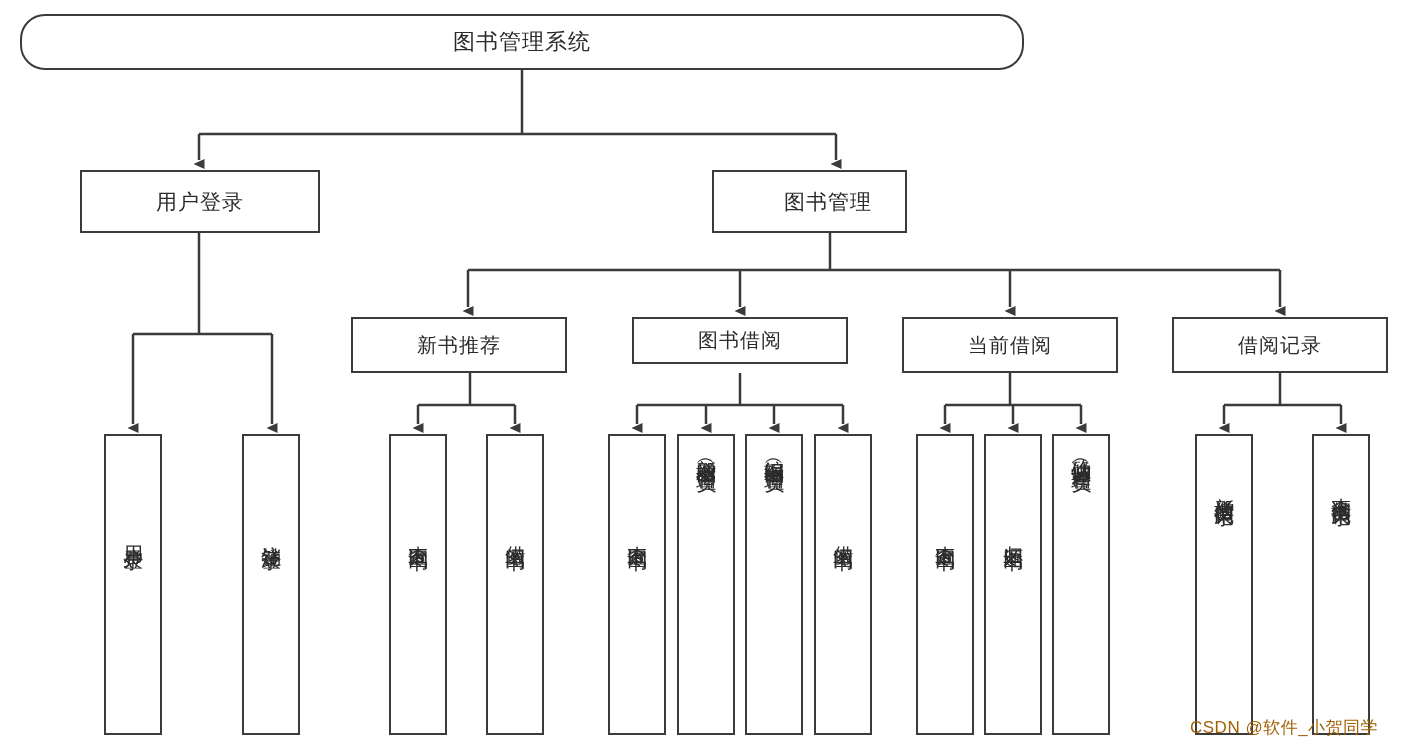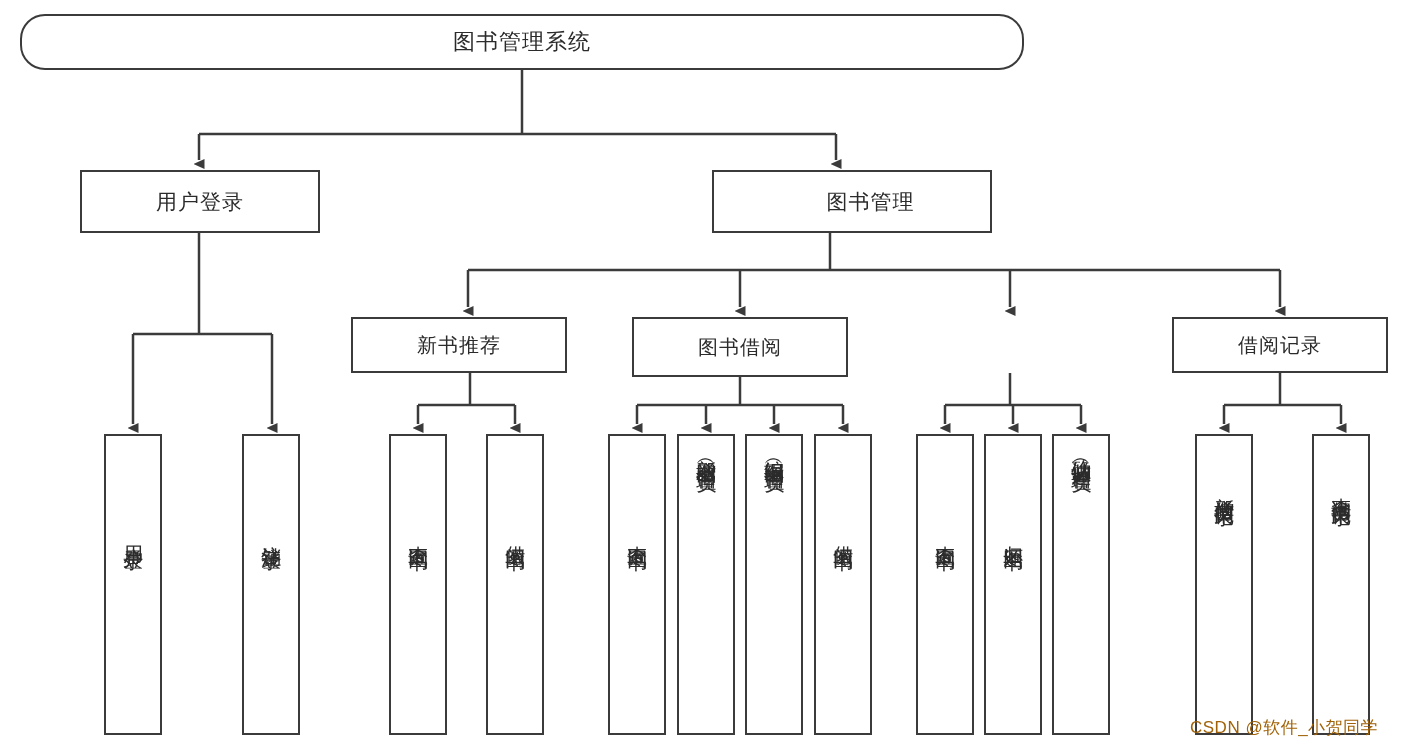--- a/index.html
+++ b/index.html
@@ -137,32 +137,35 @@
   </svg>
 
   <div class="node node-root" style="left:20px; top:14px; width:1004px; height:56px;border-radius:25px;">
     <span>图书管理系统</span>
   </div>
 
   <div class="node node-l1" style="left:80px; top:170px; width:240px; height:63px;">
     <span>用户登录</span>
   </div>
 
-  <div class="node node-l1" style="left:712px; top:170px; width:280px; height:63px;padding-left:37px;">
+  <div class="node node-l1" style="left:712px; top:170px; width:195px; height:63px;padding-left:37px;">
     <span>图书管理</span>
   </div>
 
   <div class="node node-l2" style="left:351px; top:317px; width:216px; height:56px;">
     <span>新书推荐</span>
   </div>
 
-  <div class="node node-l2" style="left:632px; top:317px; width:216px; height:60px;">
+  <div class="node node-l2" style="left:632px; top:317px; width:216px; height:47px;">
     <span>图书借阅</span>
   </div>
 
+  <div class="node node-l2" style="left:902px; top:317px; width:216px; height:56px;">
+    <span>当前借阅</span>
+  </div>
 
   <div class="node node-l2" style="left:1172px; top:317px; width:216px; height:56px;">
     <span>借阅记录</span>
   </div>
 
   <div class="node node-leaf leaf-short" style="left:104px; top:434px; width:58px; height:301px;">
     <span class="vtext">用户登录</span>
   </div>
 
   <div class="node node-leaf leaf-short" style="left:242px; top:434px; width:58px; height:301px;">

